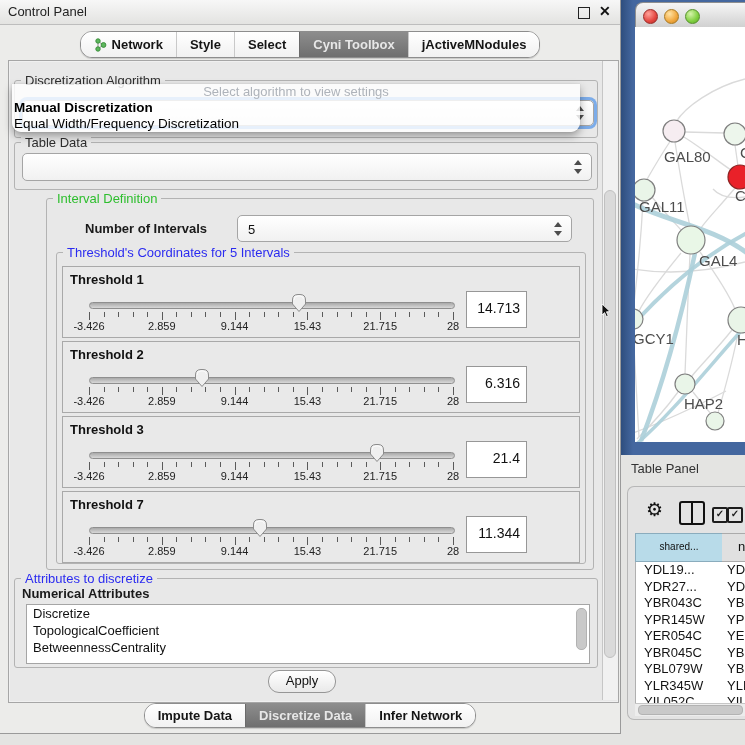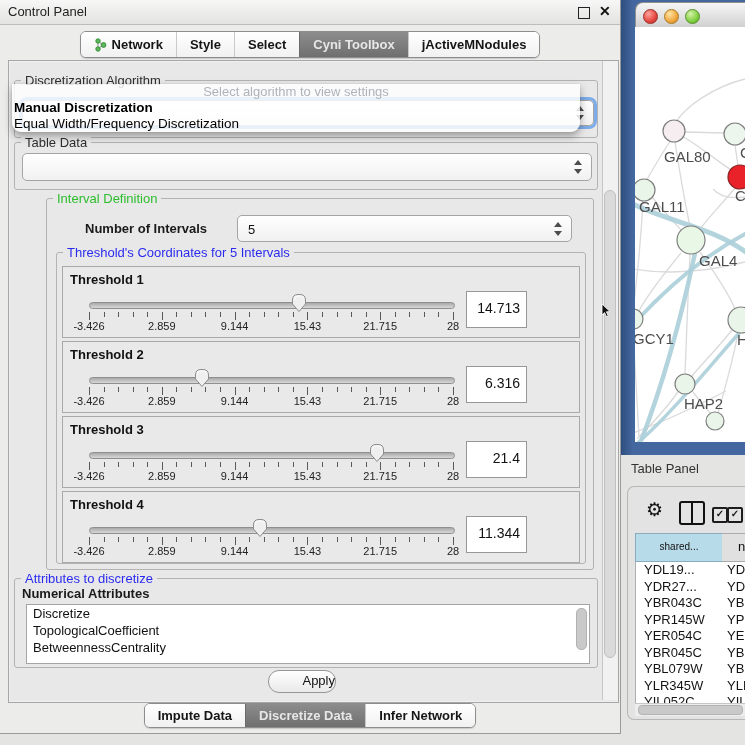--- a/index.html
+++ b/index.html
@@ -9,21 +9,21 @@
 
   
   .cp-win{left:0;top:0;width:620px;height:733px;background:#ececea;border-right:1px solid #9a9a9a;border-bottom:1px solid #9a9a9a;}
   .cp-titlebar{left:0;top:0;width:620px;height:24px;background:linear-gradient(#f7f7f7,#e3e3e1);border-bottom:1px solid #bdbdbd;}
   .cp-title{left:8px;top:4px;font-size:13px;color:#222}
   .float-ic{left:578px;top:7px;width:10px;height:10px;border:1.5px solid #222;background:transparent}
   .close-ic{left:599px;top:3px;font-size:14px;font-weight:bold;color:#111}
 
   
   .tabrow{left:0;top:31px;width:620px;height:25px;display:flex;justify-content:center}
-  .seggroup{display:inline-flex;height:25px;border:1px solid #8d8d8d;border-radius:6px;overflow:hidden;background:#fbfbfb;box-shadow:0 1px 1px rgba(0,0,0,.15)}
+  .seggroup{display:inline-flex;height:25px;border:1px solid #8d8d8d;border-radius:12px;overflow:hidden;background:#fbfbfb;box-shadow:0 1px 1px rgba(0,0,0,.15)}
   .seg{display:flex;align-items:center;gap:5px;padding:0 13px;font-size:13px;font-weight:bold;color:#151515;background:linear-gradient(#ffffff,#f1f1f1);border-left:1px solid #c9c9c9;cursor:default}
   .seg:first-child{border-left:none}
   .seg.sel{background:linear-gradient(#8d8d8d,#6f6f6f);color:#e7e7e7;border-left-color:#6a6a6a}
   .btabrow{left:0;top:703px;width:620px;height:25px;display:flex;justify-content:center}
   .btabrow .seggroup{height:23px}
   .btabrow .seg{font-size:13px}
 
   
   .content{left:8px;top:60px;width:609px;height:641px;background:#e8e8e8;border:1px solid #a6a6a6;box-shadow:inset 0 0 0 1px #f0f0f0}
 
@@ -57,21 +57,21 @@
   .ticks i{position:absolute;top:0;width:1px;background:#5a5a5a}
   .scale-row{position:absolute;left:26px;top:53px;width:364px;height:13px}
   .scale-row b{position:absolute;transform:translateX(-50%);font-size:11px;font-weight:normal;color:#222;white-space:nowrap}
   .vbox{position:absolute;left:403px;top:24px;width:53px;height:35px;background:#fff;border:1px solid #979797;font-size:14px;color:#111;text-align:right;line-height:33px;padding-right:6px}
 
   
   .attr-list{left:26px;top:604px;width:562px;height:58px;background:#fff;border:1px solid #a5a5a5;overflow:hidden}
   .attr-list .li{height:17px;line-height:17px;padding-left:6px;font-size:13px;color:#111}
   .vsc-thumb{position:absolute;right:2px;top:3px;width:9px;height:40px;background:#c9c9c9;border:1px solid #b2b2b2;border-radius:5px}
 
-  .applybtn{left:268px;top:670px;width:66px;height:21px;background:linear-gradient(#ffffff,#e9e9e9);border:1px solid #969696;border-radius:11px;text-align:right;line-height:20px;font-size:13px;color:#111}
+  .applybtn{left:268px;top:670px;width:66px;height:21px;background:linear-gradient(#ffffff,#e9e9e9);border:1px solid #969696;border-radius:11px;text-align:center;line-height:20px;font-size:13px;color:#111}
 
   
   .csb{left:602px;top:61px;width:14px;height:639px;background:#f1f1f1;border-left:1px solid #c6c6c6}
   .csb-thumb{left:604px;top:190px;width:10px;height:466px;background:#dadada;border:1px solid #c0c0c0;border-radius:6px}
 
   
   .blue-desk{left:621px;top:0;width:124px;height:455px;background:linear-gradient(90deg,#2e4e7e 0px,#44679f 12px)}
   .net-win{left:635px;top:2px;width:110px;height:440px;}
   .net-titlebar{left:0;top:0;width:110px;height:25px;background:linear-gradient(#f6f6f6,#cfcfcf);border:1px solid #8f8f8f;border-radius:8px 0 0 0;border-right:none}
   .tl{position:absolute;top:6px;width:13px;height:13px;border-radius:50%}
@@ -302,21 +302,21 @@
         <b style="left: 0px;">-3.426</b>
         <b style="left: 72.8px;">2.859</b>
         <b style="left: 145.6px;">9.144</b>
         <b style="left: 218.4px;">15.43</b>
         <b style="left: 291.2px;">21.715</b>
         <b style="left: 364px;">28</b>
       </div>
     <div class="vbox">21.4</div>
   </div>
   <div class="thp" style="top:491px">
-    <span class="thlabel">Threshold 4</span>
+    <span class="thlabel">Threshold 7</span>
     <div class="track"></div>
     <svg class="sthumb thumb" viewBox="0 0 16 20" style="left: 189.077px;">
         <path d="M1.5,7 Q1.5,1.5 7,1.5 L9,1.5 Q14.5,1.5 14.5,7 L14.5,11 L8,18.5 L1.5,11 Z" fill="#efefef" stroke="#8c8c8c"></path>
         <path d="M3,7 Q3,3 7,3 L9,3 Q12,3 12.5,6" fill="none" stroke="#fbfbfb"></path>
       </svg>
     <div class="ticks">
         <i style="left: 0px; height: 8px;"></i>
         <i style="left: 14.56px; height: 5px;"></i>
         <i style="left: 29.12px; height: 5px;"></i>
         <i style="left: 43.68px; height: 5px;"></i>

